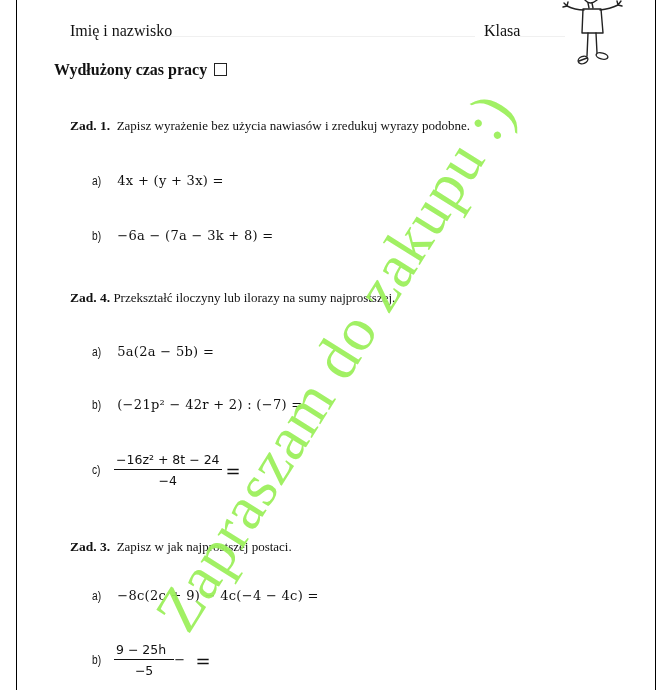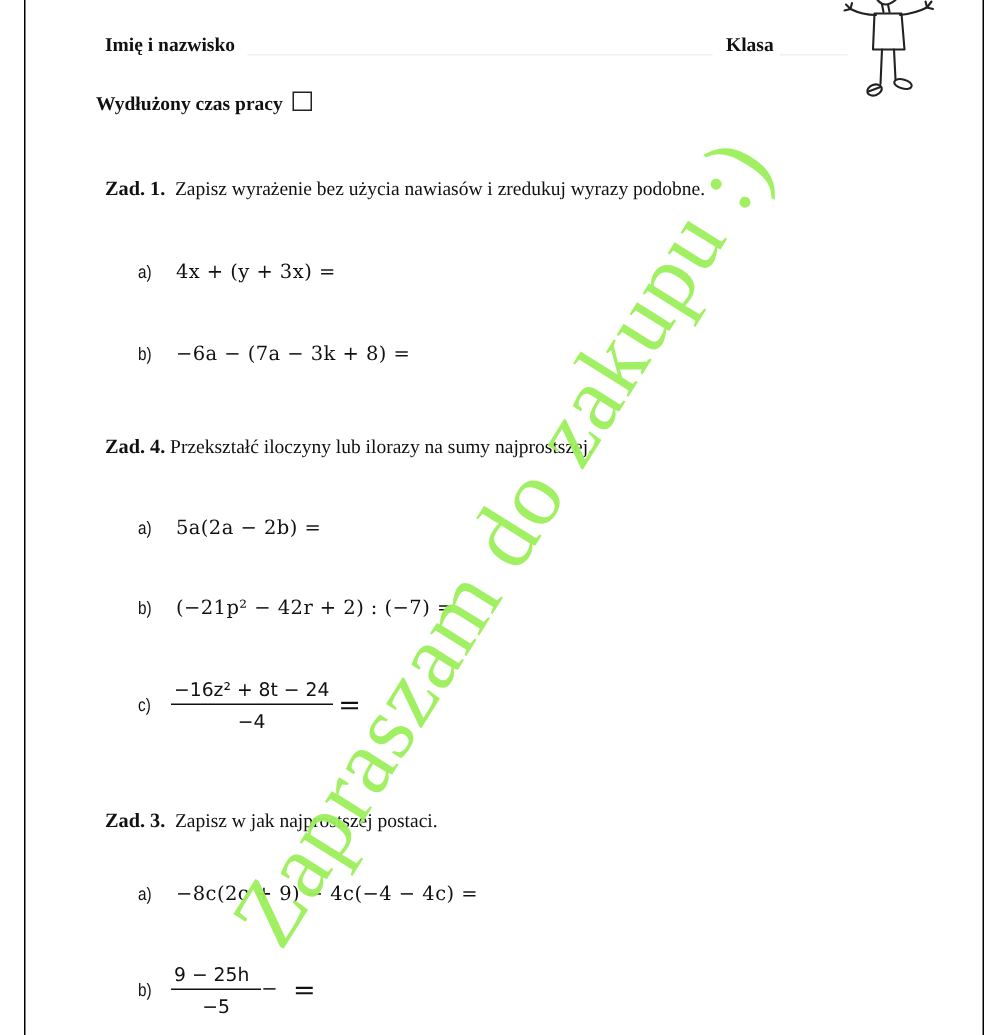--- a/index.html
+++ b/index.html
@@ -6,21 +6,21 @@
     body {
       width: 672px; height: 690px; position: relative; overflow: hidden;
       font-family: "Liberation Serif", serif; color: #111;
     }
     .page {
       position: absolute; left: 16px; top: 0; width: 640px; height: 690px;
       border-left: 1.5px solid #000; border-right: 1.5px solid #000;
       box-sizing: border-box; background: #fff;
     }
     .abs { position: absolute; white-space: nowrap; }
-    .hdr { font-size: 13px; font-weight: bold; }
+    .hdr { font-size: 16px; }
     .hdr-line { position: absolute; height: 1px; background: #f0f0f0; }
     .bold { font-weight: bold; }
     .checkbox {
       display: inline-block; width: 11px; height: 11px; border: 1px solid #222;
       vertical-align: -1px; margin-left: 3px;
     }
     .task { font-size: 13px; }
     .task .num { font-weight: bold; font-size: 13.5px; }
     .item { font-size: 13px; }
     .item .lbl { display: inline-block; width: 22px; font-family: "Liberation Sans", sans-serif; font-size: 12px; transform: scaleX(0.85); transform-origin: left; }
@@ -41,21 +41,21 @@
 </head>
 <body>
 
 <div class="page"></div>
 
 <div class="abs hdr" style="left:70px; top:22px;">Imię i nazwisko</div>
 <div class="hdr-line" style="left:165px; top:36px; width:310px;"></div>
 <div class="abs hdr" style="left:484px; top:22px;">Klasa</div>
 <div class="hdr-line" style="left:520px; top:36px; width:45px;"></div>
 
-<div class="abs hdr bold" style="left:64px; top:61px; font-size:13px;">
+<div class="abs hdr bold" style="left:54px; top:61px; font-size:16px;">
   <span>Wydłużony czas pracy</span>
   <span class="checkbox"></span>
 </div>
 
 <svg class="figure" viewBox="0 0 70 70">
   <g fill="none" stroke="#222" stroke-width="1.4" stroke-linecap="round" stroke-linejoin="round">
     <path d="M30 0 Q35 6 42 0"></path>
     <path d="M33 3 L34 8"></path>
     <path d="M37 3 L38 8"></path>
     <path d="M28 9 L46 9 L48 33 L27 33 Z"></path>
@@ -83,21 +83,21 @@
   <span class="lbl">b)</span>
   <span class="math">−6a − (7a − 3k + 8) =</span>
 </div>
 
 <div class="abs task" style="left:70px; top:290px;">
   <span class="num">Zad. 4.</span>
   <span>Przekształć iloczyny lub ilorazy na sumy najprostszej.</span>
 </div>
 <div class="abs item" style="left:92px; top:344px;">
   <span class="lbl">a)</span>
-  <span class="math">5a(2a − 2b) =</span>
+  <span class="math">5a(2a − 5b) =</span>
 </div>
 <div class="abs item" style="left:92px; top:397px;">
   <span class="lbl">b)</span>
   <span class="math">(−21p² − 42r + 2) : (−7) =</span>
 </div>
 <div class="abs item" style="left:92px; top:452px; display:flex; align-items:center;">
   <span class="lbl">c)</span>
   <span class="frac">
     <span class="num-part">−16z² + 8t − 24</span>
     <span class="den-part">−4</span>

